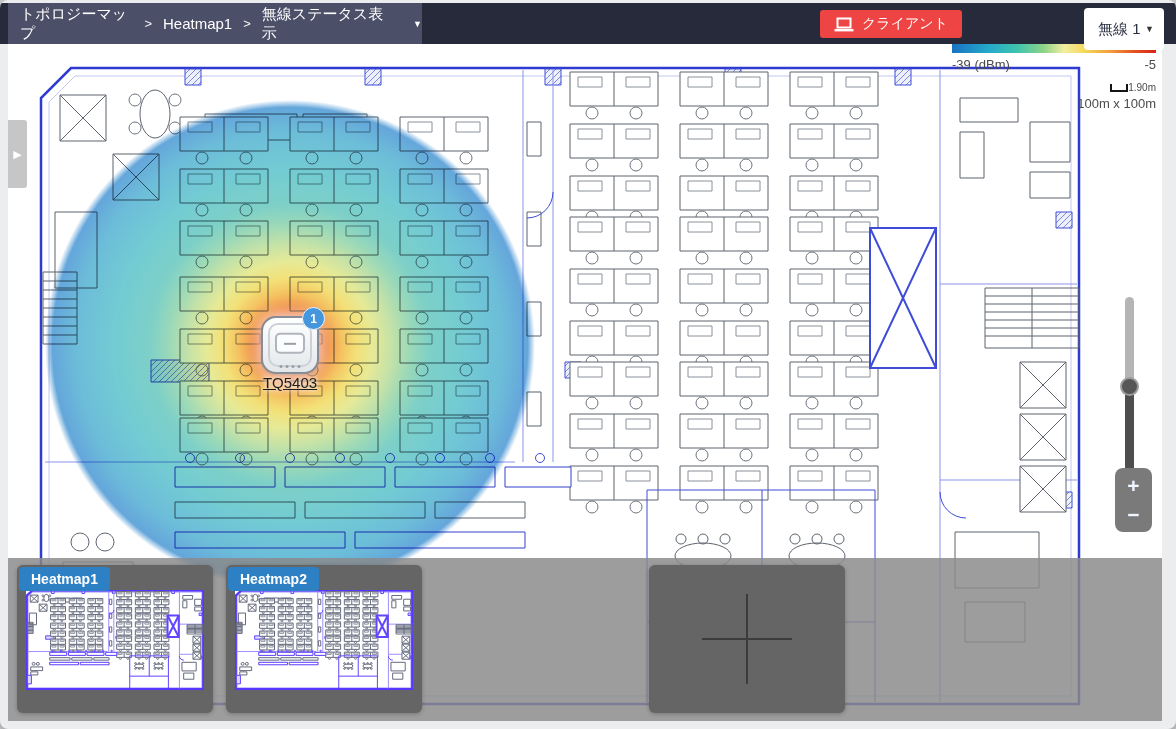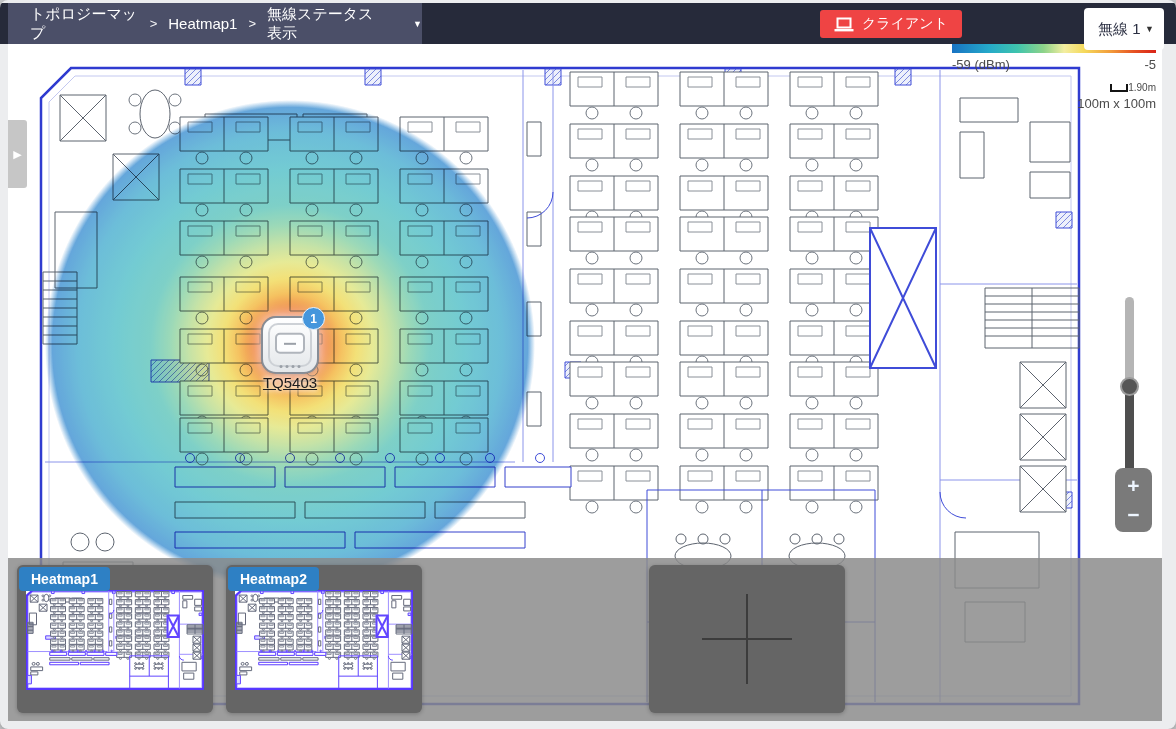--- a/index.html
+++ b/index.html
@@ -1,19 +1,19 @@
 <!DOCTYPE html>
 <html><head>
 <meta charset="utf-8">
 <style>
   html,body{margin:0;padding:0;background:#cfd0d2;font-family:"Liberation Sans","DejaVu Sans",sans-serif;}
   .window{position:relative;width:1176px;height:729px;background:#ecedef;border-radius:8px;overflow:hidden;box-shadow:0 2px 8px rgba(0,0,0,.35);}
   
   .header{position:absolute;top:3px;left:0;right:0;height:41px;background:#262a3a;z-index:40;}
-  .breadcrumb{position:absolute;left:8px;top:0;width:414px;height:41px;background:#4b4f68;display:flex;align-items:center;gap:11px;padding-left:22px;box-sizing:border-box;color:#fff;font-size:15px;cursor:pointer;}
+  .breadcrumb{position:absolute;left:8px;top:0;width:414px;height:41px;background:#4b4f68;display:flex;align-items:center;gap:11px;padding-left:12px;box-sizing:border-box;color:#fff;font-size:15px;cursor:pointer;}
   .crumb-sep{font-size:13px;opacity:.95;}
   .crumb-caret{font-size:9px;margin-left:14px;}
   .client-btn{position:absolute;right:214px;top:7px;height:28px;background:#ef4444;border-radius:3px;display:flex;align-items:center;gap:8px;padding:0 14px;color:#fff;font-size:14px;cursor:pointer;}
   .radio-select{position:absolute;right:12px;top:5px;width:152px;height:42px;background:#fff;border-radius:4px;display:flex;align-items:center;justify-content:space-between;padding:0 10px 0 14px;color:#2b2f42;font-size:15px;cursor:pointer;box-sizing:border-box;width:80px;right:12px;}
   .radio-select{width:80px;}
   .radio-caret{font-size:9px;color:#333;}
   
   .stage{position:absolute;left:8px;top:44px;width:1154px;height:677px;background:#ffffff;overflow:hidden;}
   .plan{position:absolute;left:27px;top:18px;width:1050px;height:650px;}
   .plan *{vector-effect:non-scaling-stroke;}
@@ -245,21 +245,21 @@
           <i></i>
           <i></i>
         </div>
     </div>
     <div class="ap-badge">1</div>
     <div class="ap-label">TQ5403</div>
 
     <div class="legend">
       <div class="grad"></div>
       <div class="grad-labels">
-        <span>-59 (dBm)</span>
+        <span>-39 (dBm)</span>
         <span>-5</span>
       </div>
       <div class="scale-row">
         <span class="scale-glyph"></span>
         <span>1.90m</span>
       </div>
       <div class="size-row">100m x 100m</div>
     </div>
 
     <div class="handle">

